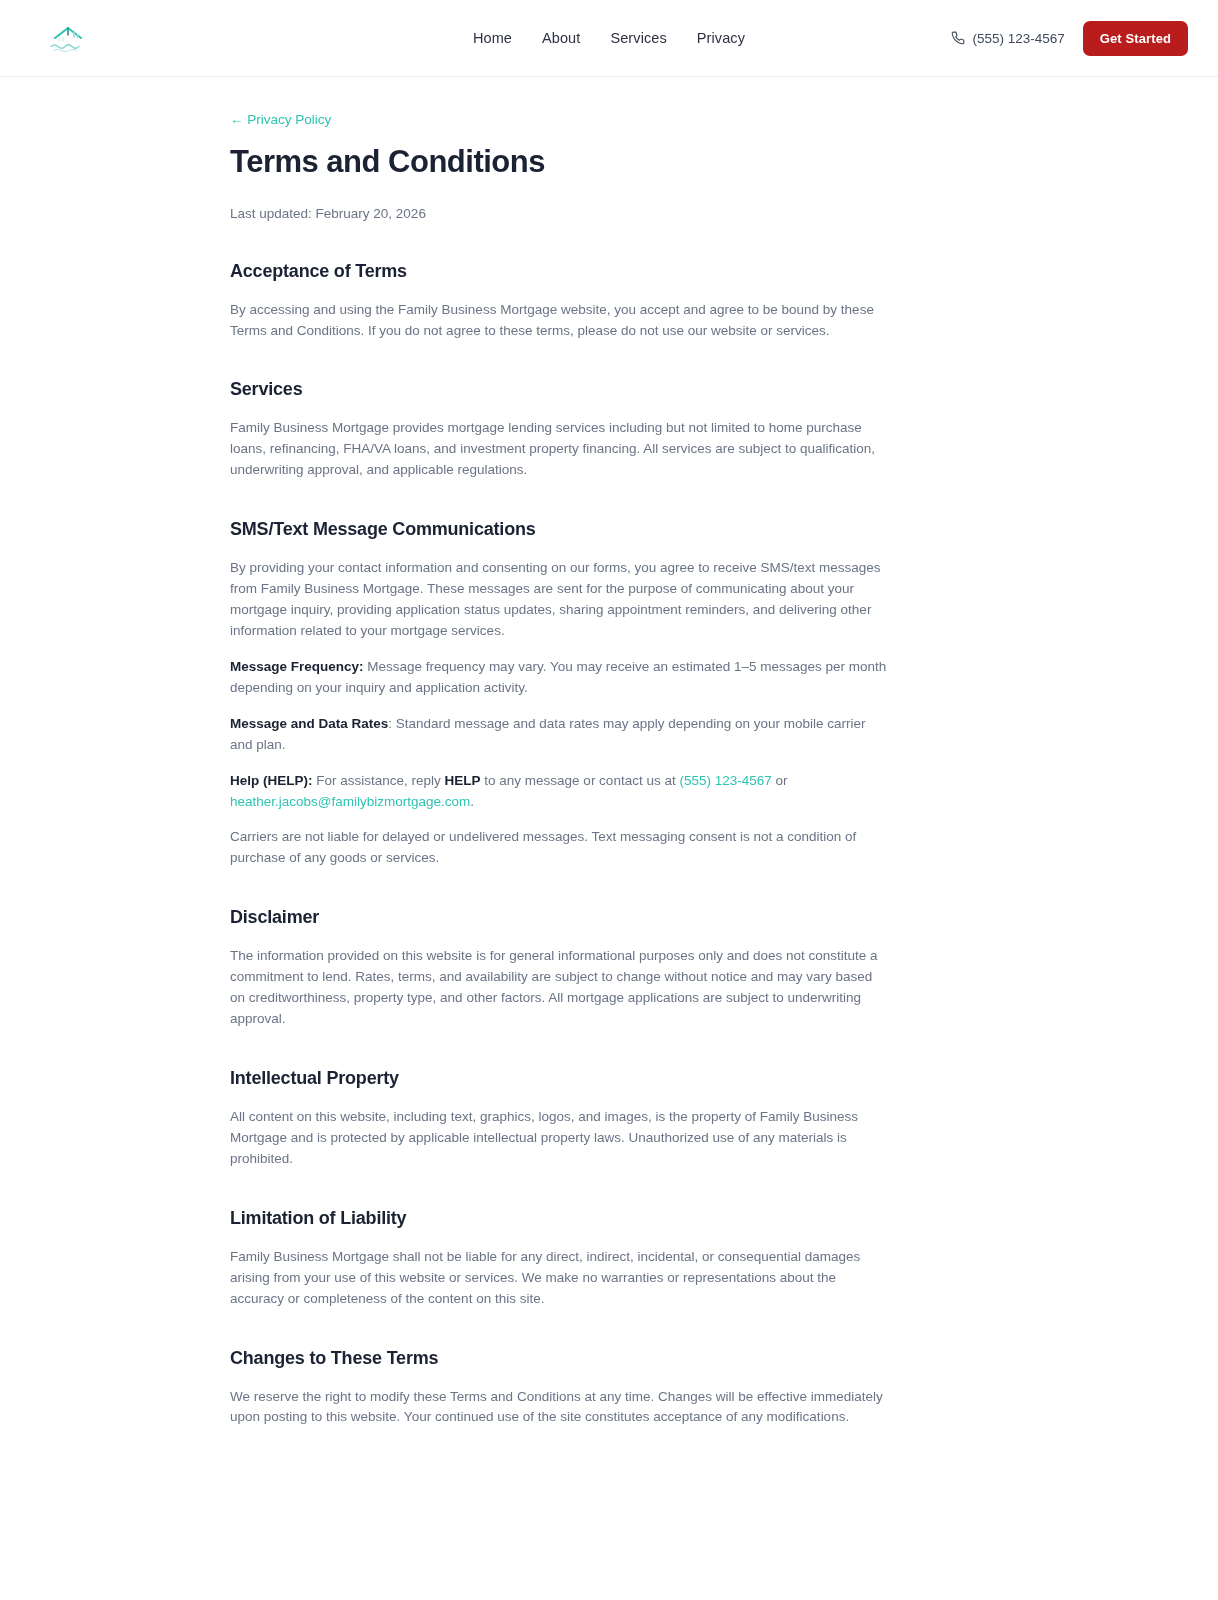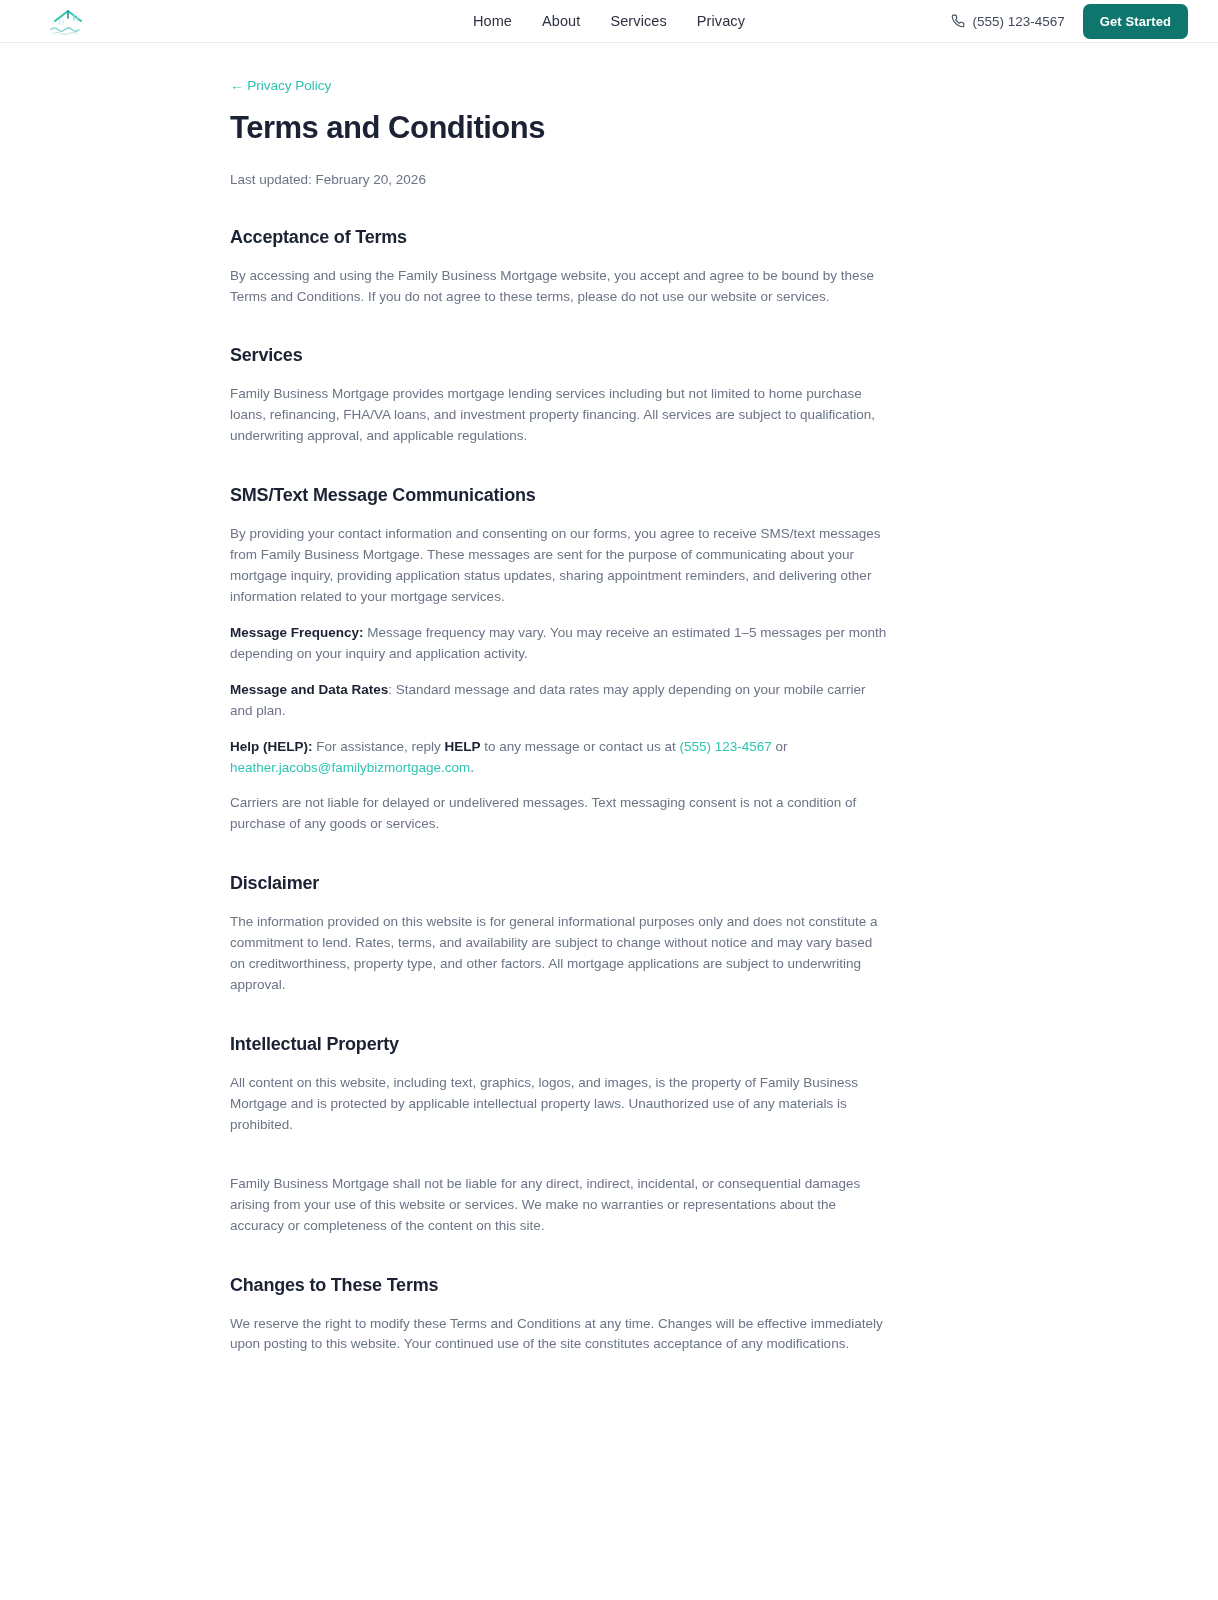--- a/index.html
+++ b/index.html
@@ -6,21 +6,21 @@
   html, body {
     margin: 0; padding: 0;
     background: #ffffff;
     font-family: "Liberation Sans", sans-serif;
     -webkit-font-smoothing: antialiased;
   }
   body { width: 1218px; }
 
   
   .site-header {
-    height: 43px;
+    height: 77px;
     border-bottom: 1px solid #ececef;
     display: flex;
     align-items: center;
     padding: 0 30px 0 38px;
     background: #fff;
     position: relative;
   }
   .brand {
     width: 60px; height: 44px;
     display: flex; align-items: center; justify-content: center;
@@ -51,21 +51,21 @@
   }
   .phone-link {
     display: flex; align-items: center; gap: 8px;
     font-size: 13.5px;
     color: #3f4a5a;
     text-decoration: none;
     cursor: pointer;
   }
   .phone-link svg { display:block; }
   .btn-primary {
-    background: #0f766e;
+    background: #b91c1c;
     color: #ffffff;
     font-size: 13px;
     font-weight: 700;
     border: none;
     border-radius: 7px;
     padding: 10px 17px;
     cursor: pointer;
     letter-spacing: 0.1px;
     font-family: "Liberation Sans", sans-serif;
   }
@@ -212,20 +212,21 @@
     </section>
 
     
     <section class="doc-section">
       <h2 class="section-title">Intellectual Property</h2>
       <p class="body-text">All content on this website, including text, graphics, logos, and images, is the property of Family Business Mortgage and is protected by applicable intellectual property laws. Unauthorized use of any materials is prohibited.</p>
     </section>
 
     
     <section class="doc-section">
+      <h2 class="section-title">Limitation of Liability</h2>
       <p class="body-text">Family Business Mortgage shall not be liable for any direct, indirect, incidental, or consequential damages arising from your use of this website or services. We make no warranties or representations about the accuracy or completeness of the content on this site.</p>
     </section>
 
     
     <section class="doc-section">
       <h2 class="section-title">Changes to These Terms</h2>
       <p class="body-text">We reserve the right to modify these Terms and Conditions at any time. Changes will be effective immediately upon posting to this website. Your continued use of the site constitutes acceptance of any modifications.</p>
     </section>
 
     

